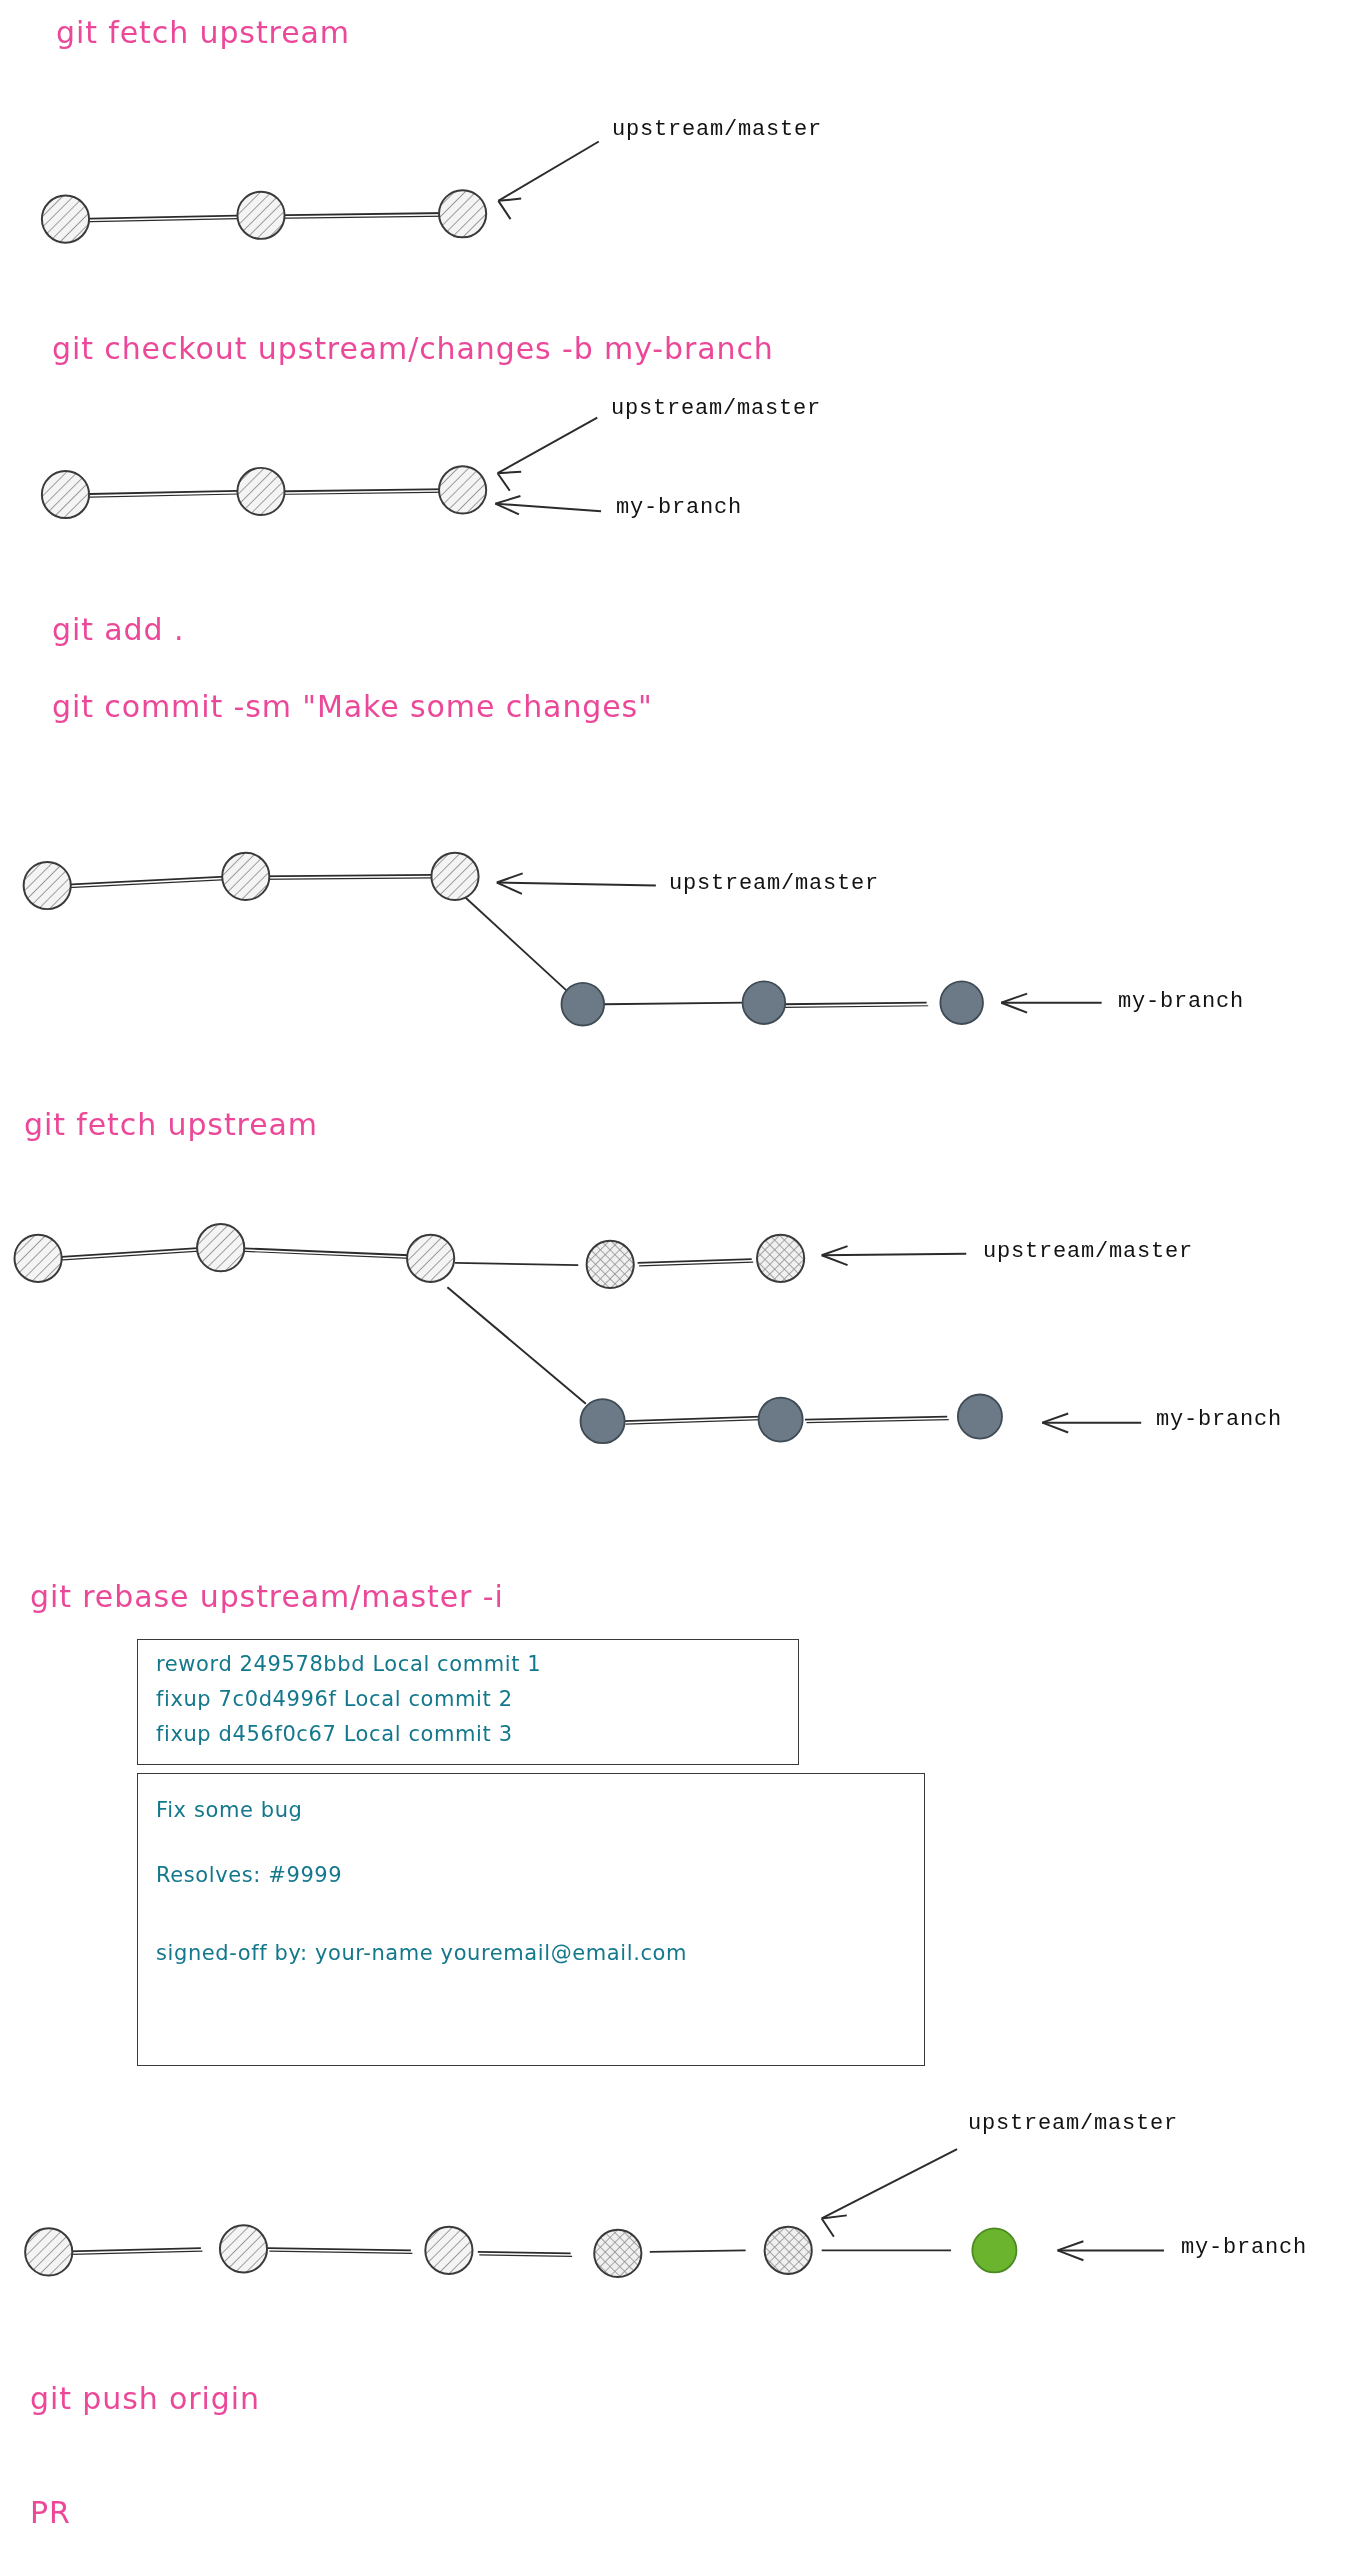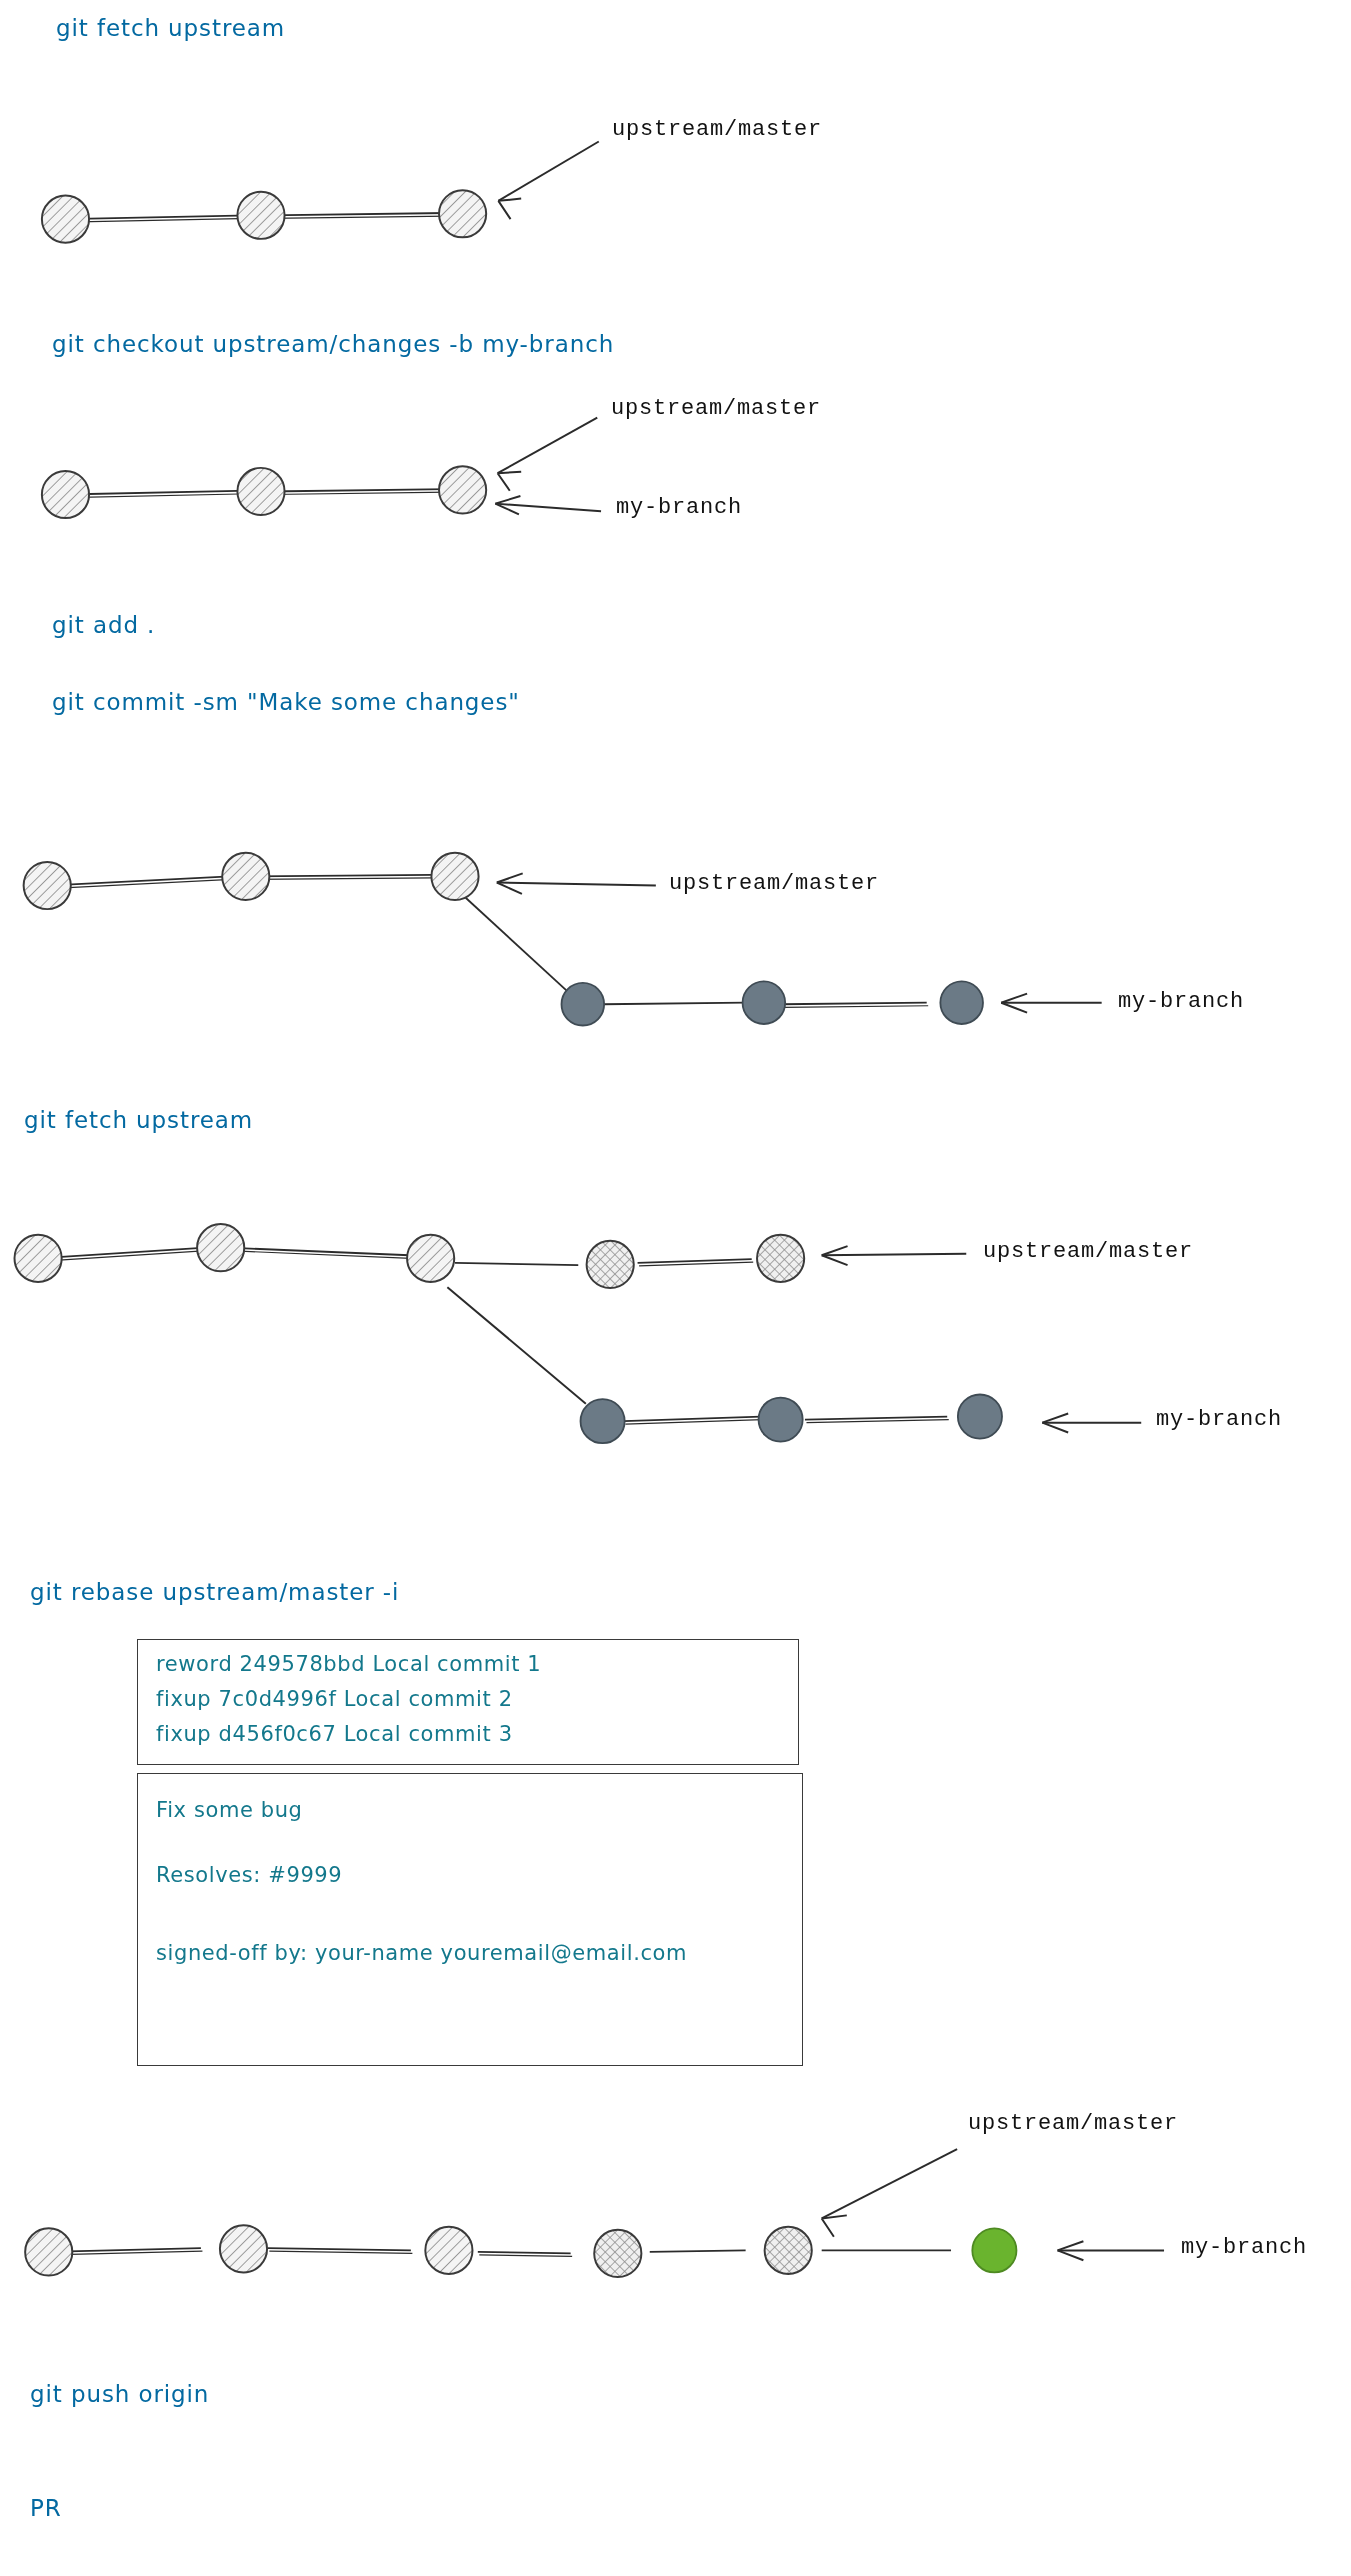--- a/index.html
+++ b/index.html
@@ -17,23 +17,23 @@
   }
   #canvas {
     position: absolute;
     left: 0; top: 0;
     width: 1352px;
     height: 2576px;
   }
   .cmd {
     position: absolute;
     font-family: "DejaVu Sans", sans-serif;
-    font-size: 23px;
+    font-size: 30px;
     letter-spacing: 0.9px;
-    color: #0369a1;
+    color: #ec4899;
     white-space: nowrap;
   }
   .lbl {
     position: absolute;
     font-family: Liberation Mono, monospace;
     font-size: 22px;
     letter-spacing: 0.8px;
     color: #121212;
     white-space: nowrap;
   }
@@ -195,21 +195,21 @@
 <div class="lbl" style="left:1156px; top:1407px;">my-branch</div>
 
 <div class="cmd" style="left:30px; top:1579px;">git rebase upstream/master -i</div>
 
 <div class="editor-box" style="left:137px; top:1639px; width:662px; height:126px;">
   <div class="editor-line" style="left:18px; top:12px;">reword 249578bbd Local commit 1</div>
   <div class="editor-line" style="left:18px; top:47px;">fixup 7c0d4996f Local commit 2</div>
   <div class="editor-line" style="left:18px; top:82px;">fixup d456f0c67 Local commit 3</div>
 </div>
 
-<div class="editor-box" style="left:137px; top:1773px; width:666px; height:293px;">
+<div class="editor-box" style="left:137px; top:1773px; width:788px; height:293px;">
   <div class="editor-line" style="left:18px; top:24px;">Fix some bug</div>
   <div class="editor-line" style="left:18px; top:89px;">Resolves: #9999</div>
   <div class="editor-line" style="left:18px; top:167px;">signed-off by: your-name youremail@email.com</div>
 </div>
 
 <div class="lbl" style="left:968px; top:2111px;">upstream/master</div>
 <div class="lbl" style="left:1181px; top:2235px;">my-branch</div>
 
 <div class="cmd" style="left:30px; top:2381px;">git push origin</div>
 <div class="cmd" style="left:30px; top:2495px;">PR</div>

